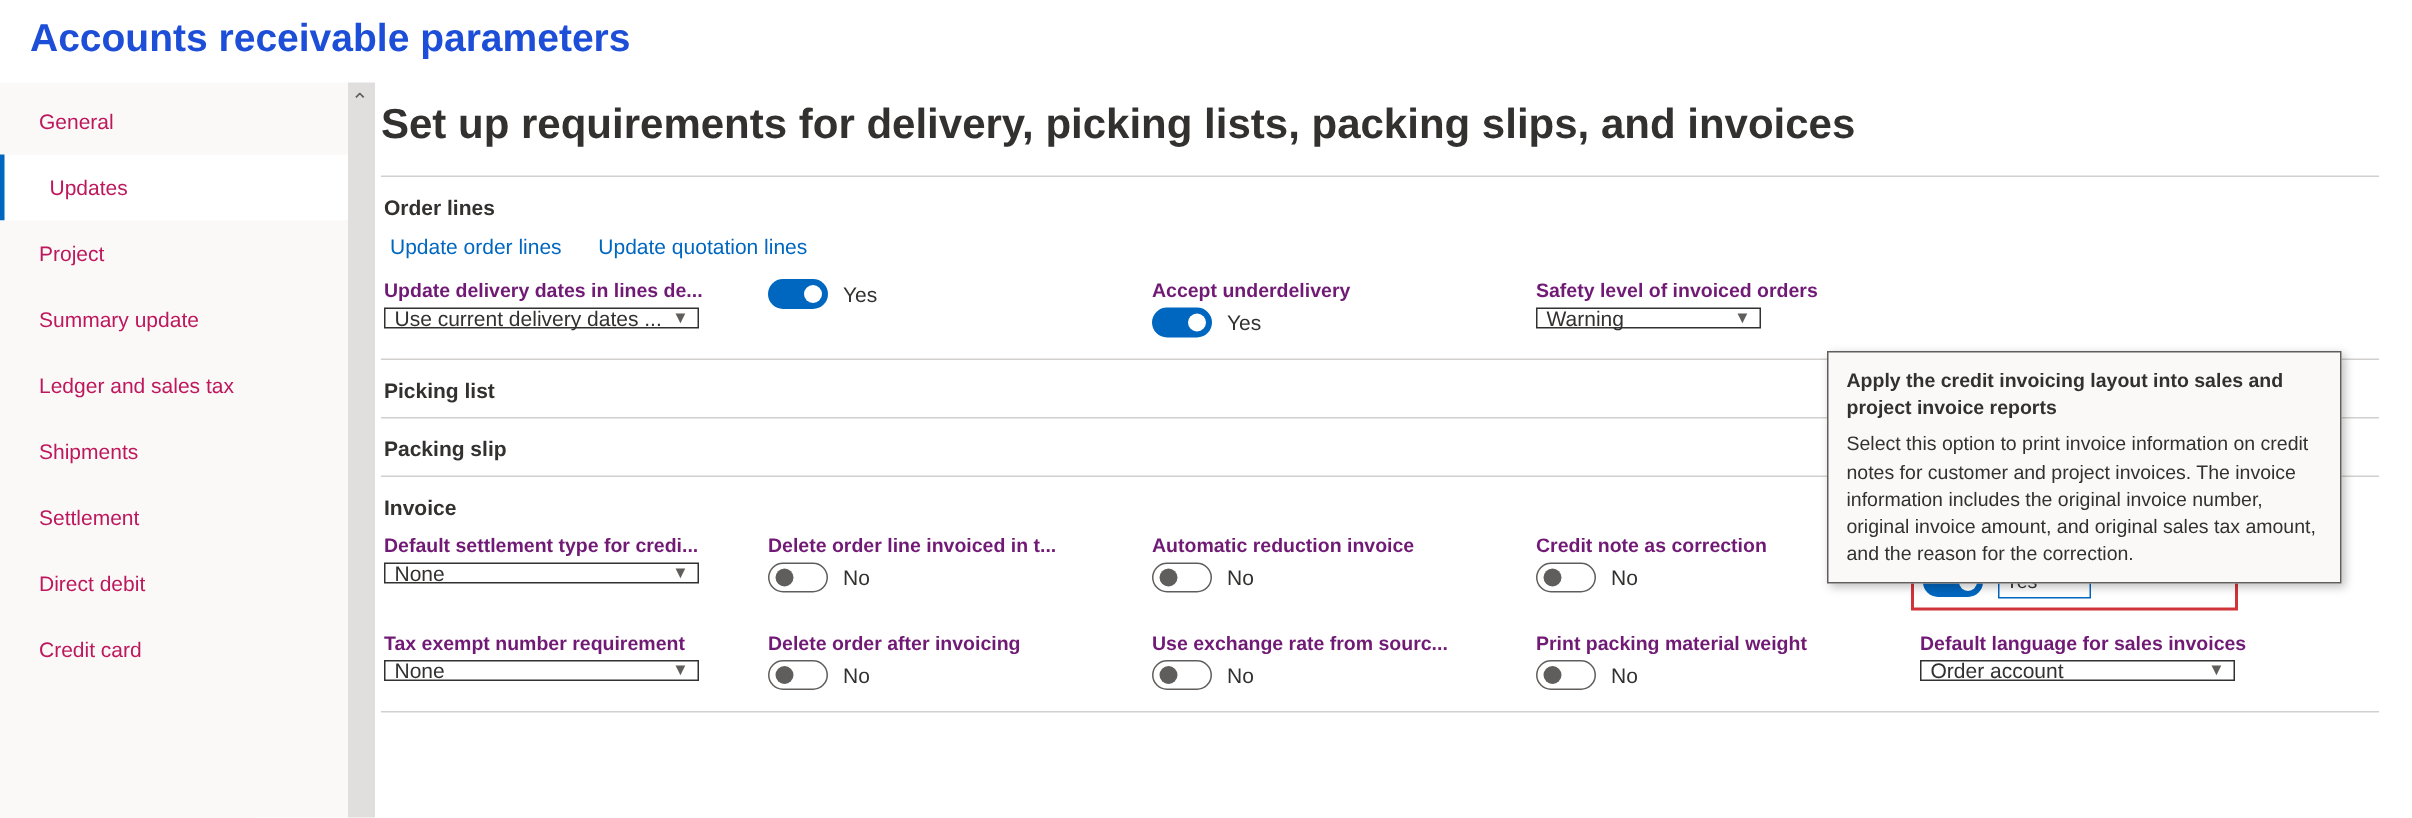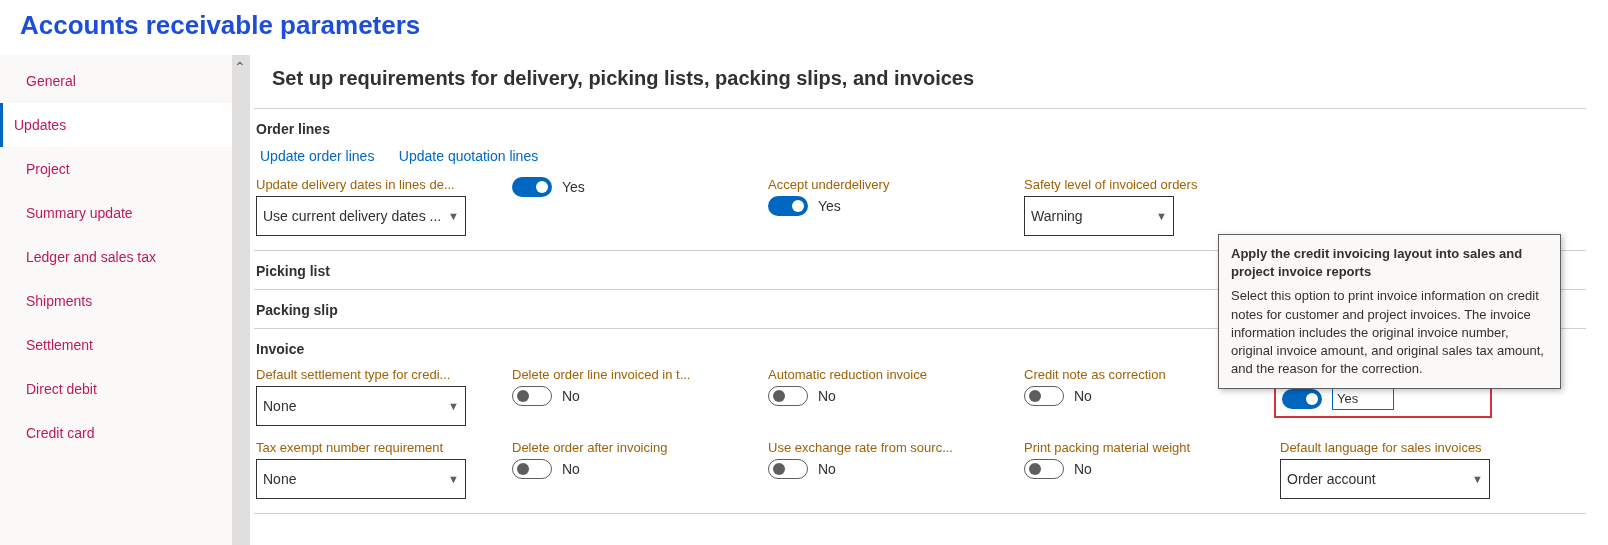--- a/index.html
+++ b/index.html
@@ -5,39 +5,39 @@
 * { box-sizing: border-box; margin: 0; padding: 0; font-family: "Segoe UI", Arial, sans-serif; }
 body { background: #fff; color: #323130; width: 1608px; height: 545px; overflow: hidden; position: relative; }
 
 .page-title { font-size: 26px; font-weight: 700; padding: 10px 20px 14px 20px; color: #1d4ed8; }
 
 .layout { display: flex; height: calc(545px - 52px); }
 
 
 .sidebar { width: 232px; background: #faf9f8; border-right: 0; padding-top: 4px; }
 .side-item { padding: 14px 0 14px 26px; font-size: 14px; color: #be185d; cursor: pointer; background: #faf9f8; }
-.side-item.active { background: #fff; border-left: 3px solid #0067c0; padding-left: 11px; font-weight: 400; }
+.side-item.active { background: #fff; border-left: 3px solid #0067c0; padding-left: 30px; font-weight: 400; }
 
 
 .splitter { width: 18px; background: #e1dfdd; position: relative; }
 .splitter .caret { position: absolute; top: 4px; left: 2px; font-size: 14px; color: #605e5c; cursor: pointer; }
 
 .main { flex: 1; padding: 12px 22px 0 4px; overflow: visible; }
-.section-title { font-size: 20px; font-weight: 600; margin-bottom: 18px; margin-left: 18px; }
+.section-title { font-size: 28px; font-weight: 600; margin-bottom: 18px; margin-left: 0; }
 
 .hr { border-top: 1px solid #d2d0ce; margin: 0 0 0 0; }
 
 .group-head { font-size: 14px; font-weight: 600; padding: 12px 0 10px 2px; }
 .links-row { padding: 0 0 12px 6px; }
 .links-row a { color: #0067c0; text-decoration: none; font-size: 14px; margin-right: 20px; cursor: pointer; }
 
 .fields-row { display: flex; gap: 0; padding: 0 0 14px 2px; }
 .field { width: 256px; padding-right: 20px; }
-.field-label { font-size: 13px; font-weight: 400; color: #a16207; margin-bottom: 4px; white-space: nowrap; overflow: hidden; text-overflow: ellipsis; }
-.select { width: 210px; height: 40px; border: 1px solid #323130; background: #fff; display: flex; align-items: center; padding: 0 6px; font-size: 14px; justify-content: space-between; cursor: pointer; }
+.field-label { font-size: 13px; font-weight: 700; color: #701a75; margin-bottom: 4px; white-space: nowrap; overflow: hidden; text-overflow: ellipsis; }
+.select { width: 210px; height: 14px; border: 1px solid #323130; background: #fff; display: flex; align-items: center; padding: 0 6px; font-size: 14px; justify-content: space-between; cursor: pointer; }
 .select .chev { font-size: 11px; color: #605e5c; }
 
 
 .toggle-wrap { display: flex; align-items: center; gap: 10px; }
 .toggle { width: 40px; height: 20px; border-radius: 10px; position: relative; cursor: pointer; }
 .toggle.on { background: #0067c0; }
 .toggle.off { background: #fff; border: 1px solid #605e5c; }
 .toggle .knob { width: 12px; height: 12px; border-radius: 50%; position: absolute; top: 50%; transform: translateY(-50%); }
 .toggle.on .knob { background: #fff; right: 4px; }
 .toggle.off .knob { background: #605e5c; left: 4px; }

